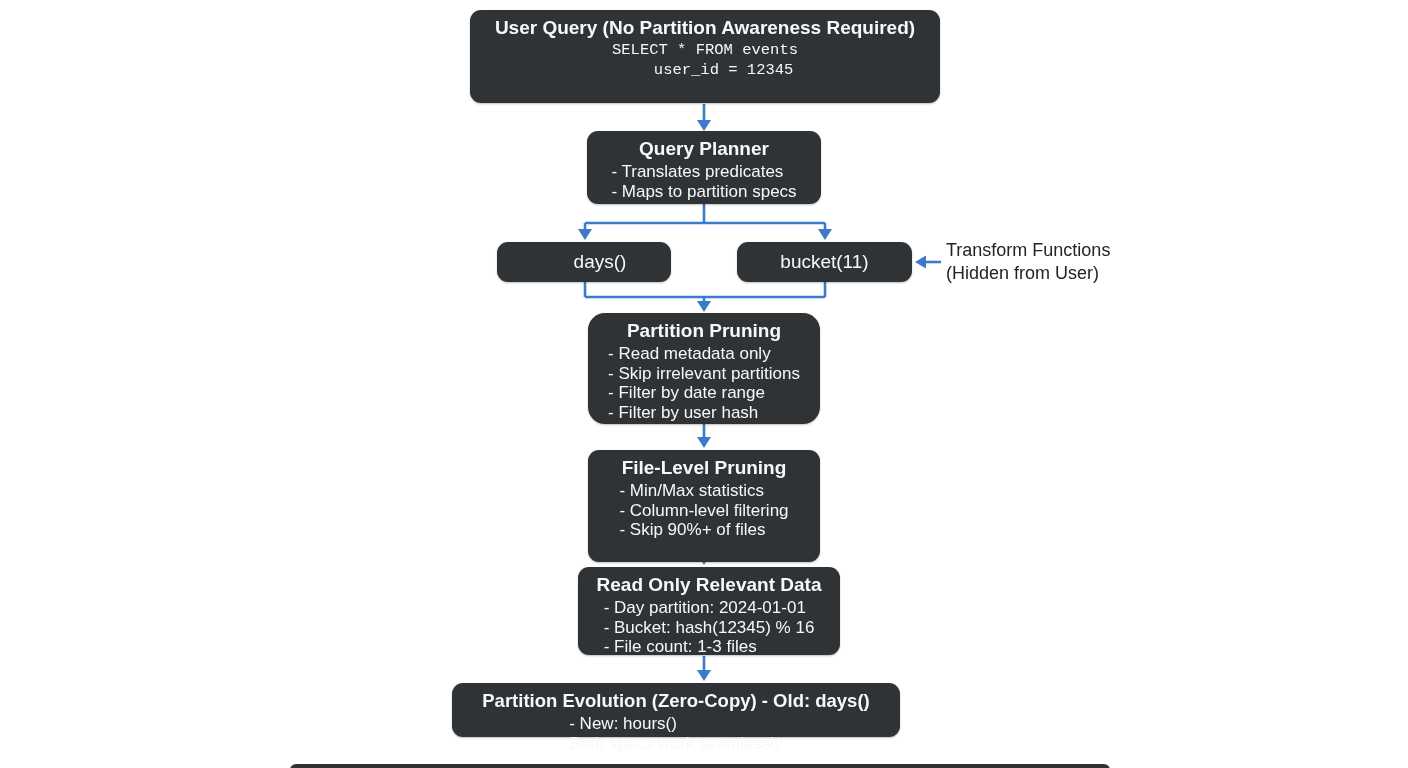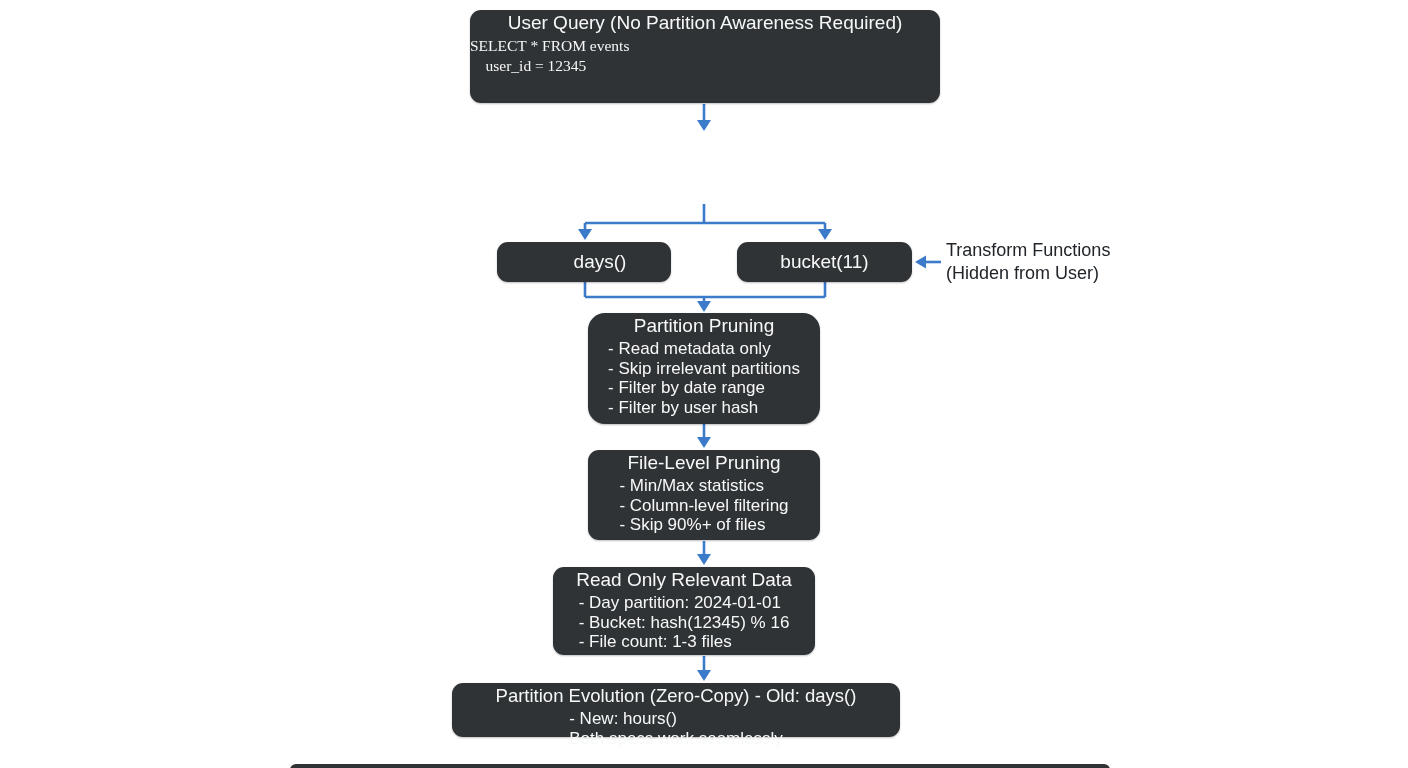--- a/index.html
+++ b/index.html
@@ -32,51 +32,52 @@
 
   .node {
     position: absolute;
     background: var(--node-bg);
     color: var(--node-text);
     border-radius: 11px;
     text-align: center;
     box-shadow: 0 1px 2px rgba(0,0,0,0.25);
   }
   .node-title {
-    font-weight: normal;
+    font-weight: bold;
     font-size: 19px;
     line-height: 26px;
+    padding-top: 5px;
     white-space: nowrap;
   }
   .node-title.small { font-size: 18.5px; }
   .node-body {
     display: inline-block;
     text-align: left;
     font-size: 17px;
     line-height: 19.6px;
   }
   .node-body .line { white-space: nowrap; }
 
   
   .code-block {
-    text-align: left;
-    font-family: Liberation Serif, serif;
+    text-align: center;
+    font-family: Liberation Mono, monospace;
     font-size: 15.5px;
     line-height: 19.5px;
   }
   .code-block .code-line { white-space: pre; }
 
   
   #n-user-query          { left: 470px; top: 10px;  width: 470px; height: 93px; }
   #n-query-planner       { left: 587px; top: 131px; width: 234px; height: 73px; }
   #n-days                { left: 497px; top: 242px; width: 174px; height: 40px; padding-left: 32px; }
   #n-bucket              { left: 737px; top: 242px; width: 175px; height: 40px; }
   #n-partition-pruning   { left: 588px; top: 313px; width: 232px; height: 111px; border-radius: 17px; }
-  #n-file-level-pruning  { left: 588px; top: 450px; width: 232px; height: 90px; }
-  #n-read-only           { left: 553px; top: 567px; width: 262px; height: 88px; }
+  #n-file-level-pruning  { left: 588px; top: 450px; width: 232px; height: 112px; }
+  #n-read-only           { left: 578px; top: 567px; width: 262px; height: 88px; }
   #n-partition-evolution { left: 452px; top: 683px; width: 448px; height: 54px; }
 
   .leaf-label {
     font-size: 19px;
     line-height: 40px;
     white-space: nowrap;
   }
 
   .annotation {
     position: absolute;
@@ -128,20 +129,27 @@
   </svg>
 
   <div class="node" id="n-user-query">
     <div class="node-title">User Query (No Partition Awareness Required)</div>
     <div class="code-block">
       <div class="code-line">SELECT * FROM events</div>
       <div class="code-line">    user_id = 12345</div>
     </div>
   </div>
 
+  <div class="node" id="n-query-planner">
+    <div class="node-title">Query Planner</div>
+    <div class="node-body">
+      <div class="line">- Translates predicates</div>
+      <div class="line">- Maps to partition specs</div>
+    </div>
+  </div>
 
   <div class="node" id="n-days">
     <div class="leaf-label">days()</div>
   </div>
 
   <div class="node" id="n-bucket">
     <div class="leaf-label">bucket(11)</div>
   </div>
 
   <div class="annotation">

